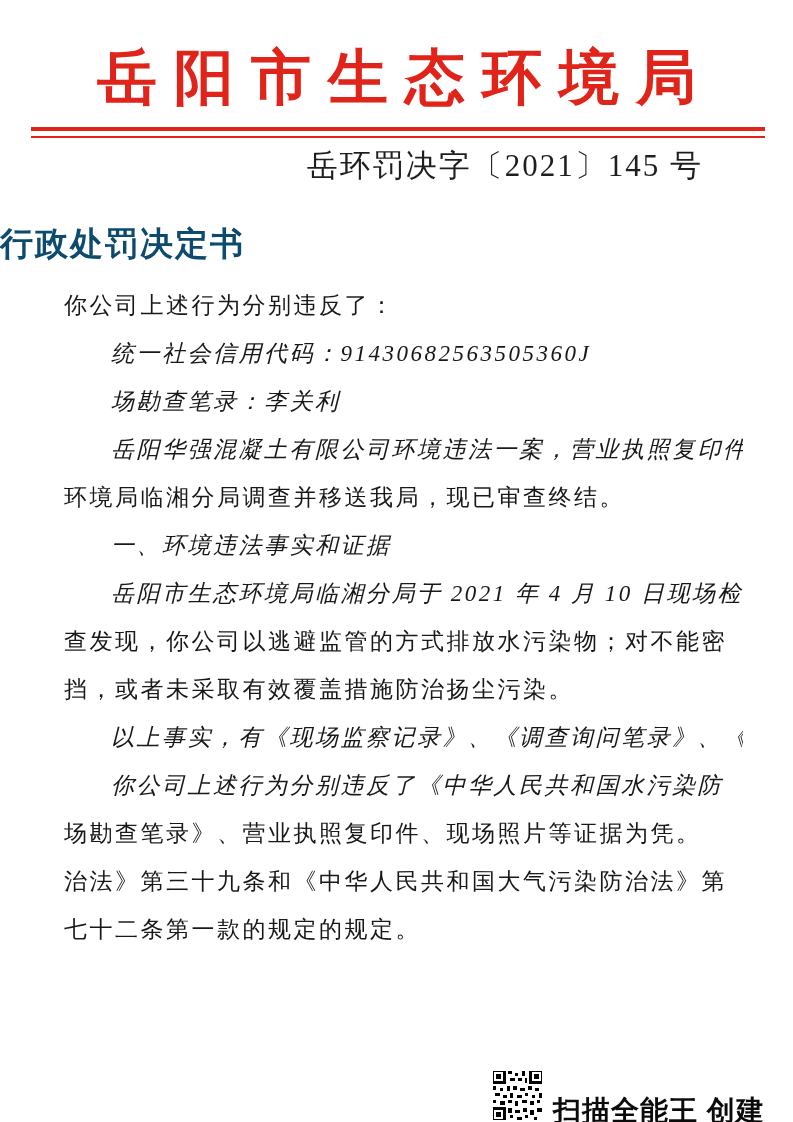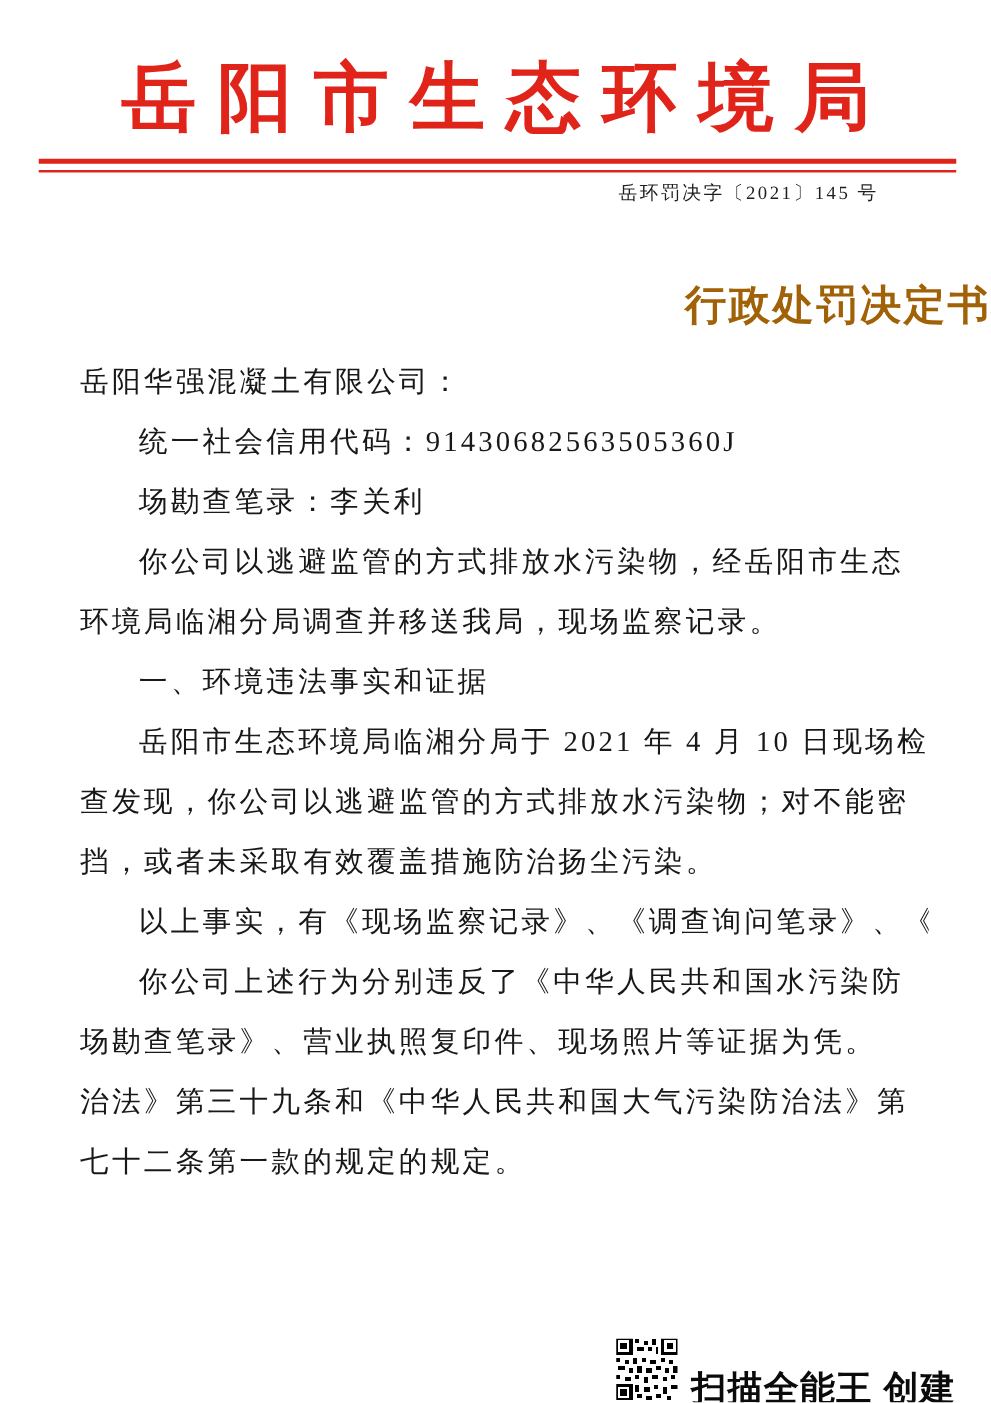--- a/index.html
+++ b/index.html
@@ -37,35 +37,35 @@
     right: 28px;
     height: 5px;
     border-top: 4px solid #e0241a;
     border-bottom: 2px solid #e0241a;
   }
   
   .doc-number {
     position: absolute;
     top: 145px;
     right: 90px;
-    font-size: 15px;
+    font-size: 31px;
     color: #1e1e1e;
     letter-spacing: 2px;
     white-space: nowrap;
   }
   
   .doc-title {
     position: absolute;
     top: 222px;
     left: 0;
     right: 0;
-    text-align: right;
+    text-align: left;
     font-size: 33px;
     font-weight: 700;
-    color: #a16207;
+    color: #0c4a6e;
     letter-spacing: 2px;
     white-space: nowrap;
   }
   
   .body-lines {
     position: absolute;
     top: 282px;
     left: 64px;
     right: 50px;
     font-size: 23px;
@@ -73,20 +73,21 @@
   }
   .body-line {
     height: 48px;
     line-height: 48px;
     letter-spacing: 2.5px;
     white-space: nowrap;
     overflow: hidden;
   }
   .body-line.indent {
     padding-left: 47px;
+    font-style: italic;
   }
   
   .footer-watermark {
     position: absolute;
     left: 493px;
     top: 1060px;
     display: flex;
     align-items: center;
     gap: 11px;
   }
@@ -113,25 +114,25 @@
   <div class="bureau-name">岳阳市生态环境局</div>
 
   <div class="double-rule"></div>
 
   <div class="doc-number">岳环罚决字〔2021〕145 号</div>
 
   <div class="doc-title">行政处罚决定书</div>
 
   <div class="body-lines">
 
-  <div class="body-line">岳阳华强混凝土有限公司：</div>
+  <div class="body-line">你公司上述行为分别违反了：</div>
       <div class="body-line indent">统一社会信用代码：91430682563505360J</div>
       <div class="body-line indent">场勘查笔录：李关利</div>
-      <div class="body-line indent">你公司以逃避监管的方式排放水污染物，经岳阳市生态</div>
-      <div class="body-line">环境局临湘分局调查并移送我局，现场监察记录。</div>
+      <div class="body-line indent">岳阳华强混凝土有限公司环境违法一案，营业执照复印件</div>
+      <div class="body-line">环境局临湘分局调查并移送我局，现已审查终结。</div>
       <div class="body-line indent">一、环境违法事实和证据</div>
       <div class="body-line indent">岳阳市生态环境局临湘分局于 2021 年 4 月 10 日现场检</div>
       <div class="body-line">查发现，你公司以逃避监管的方式排放水污染物；对不能密</div>
       <div class="body-line">挡，或者未采取有效覆盖措施防治扬尘污染。</div>
       <div class="body-line indent">以上事实，有《现场监察记录》、《调查询问笔录》、《现</div>
       <div class="body-line indent">你公司上述行为分别违反了《中华人民共和国水污染防</div>
       <div class="body-line">场勘查笔录》、营业执照复印件、现场照片等证据为凭。</div>
       <div class="body-line">治法》第三十九条和《中华人民共和国大气污染防治法》第</div>
       <div class="body-line">七十二条第一款的规定的规定。</div>
     </div>

